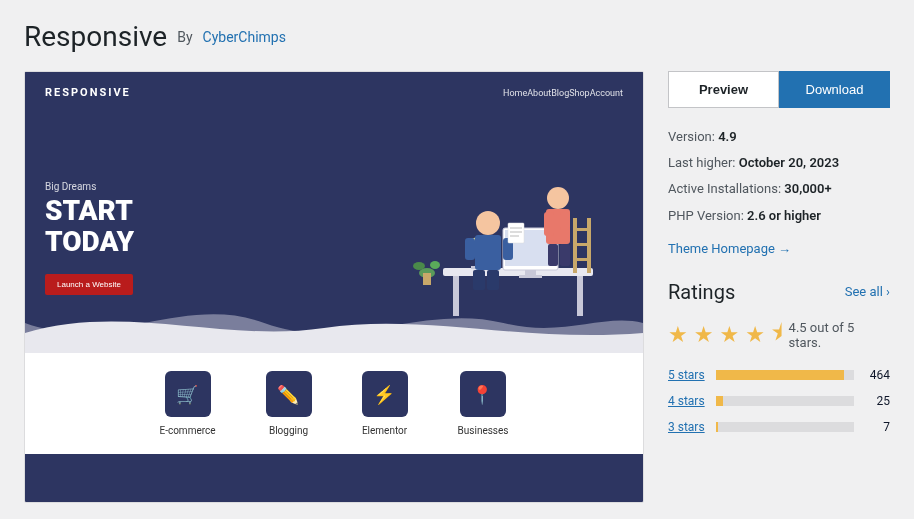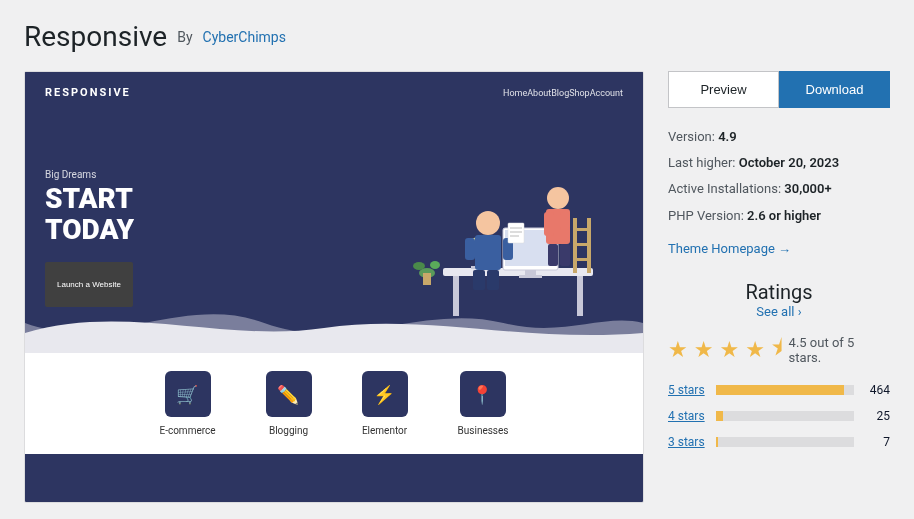--- a/index.html
+++ b/index.html
@@ -95,24 +95,24 @@
     }
     .demo-headline {
       font-size: 28px;
       font-weight: 900;
       color: #fff;
       line-height: 1.1;
       text-transform: uppercase;
     }
     .demo-cta {
       margin-top: 16px;
-      background: #404040;
+      background: #b91c1c;
       color: #fff;
       font-size: 8px;
-      padding: 18px 12px;
+      padding: 6px 12px;
       border: none;
       border-radius: 2px;
       cursor: pointer;
       display: inline-block;
     }
     .demo-illustration {
       width: 240px;
       height: 200px;
       position: relative;
       flex-shrink: 0;
@@ -168,20 +168,21 @@
     }
     .btn-preview {
       flex: 1;
       padding: 10px;
       background: #fff;
       border: 1px solid #c3c4c7;
       font-size: 13px;
       color: #1d2327;
       cursor: pointer;
       text-align: center;
+      font-weight: bold;
     }
     .btn-download {
       flex: 1;
       padding: 10px;
       background: #2271b1;
       border: 1px solid #2271b1;
       font-size: 13px;
       color: #fff;
       cursor: pointer;
       text-align: center;
@@ -211,21 +212,20 @@
     }
     
     .ratings-section {
       margin-top: 4px;
     }
     .ratings-header {
       display: flex;
       justify-content: space-between;
       align-items: center;
       margin-bottom: 12px;
-      flex-direction: column;
     }
     .ratings-title {
       font-size: 20px;
       font-weight: 400;
       color: #1d2327;
     }
     .see-all-link {
       font-size: 13px;
       color: #2271b1;
       text-decoration: none;

